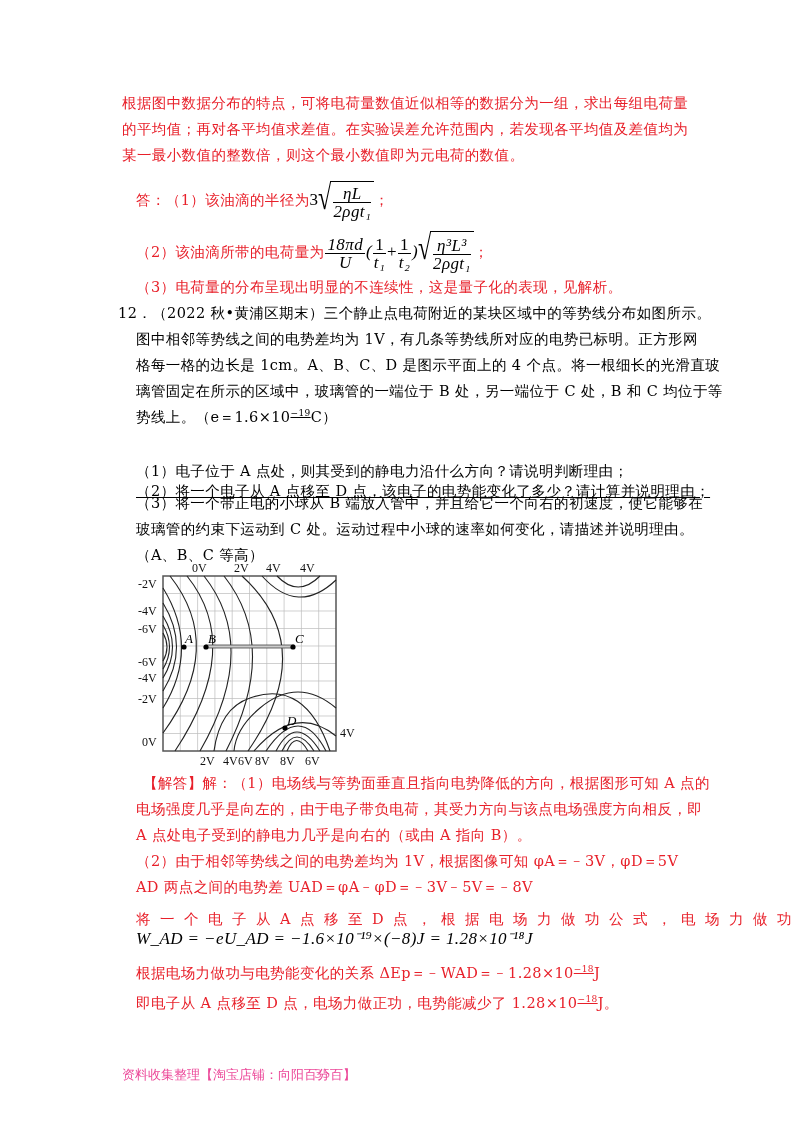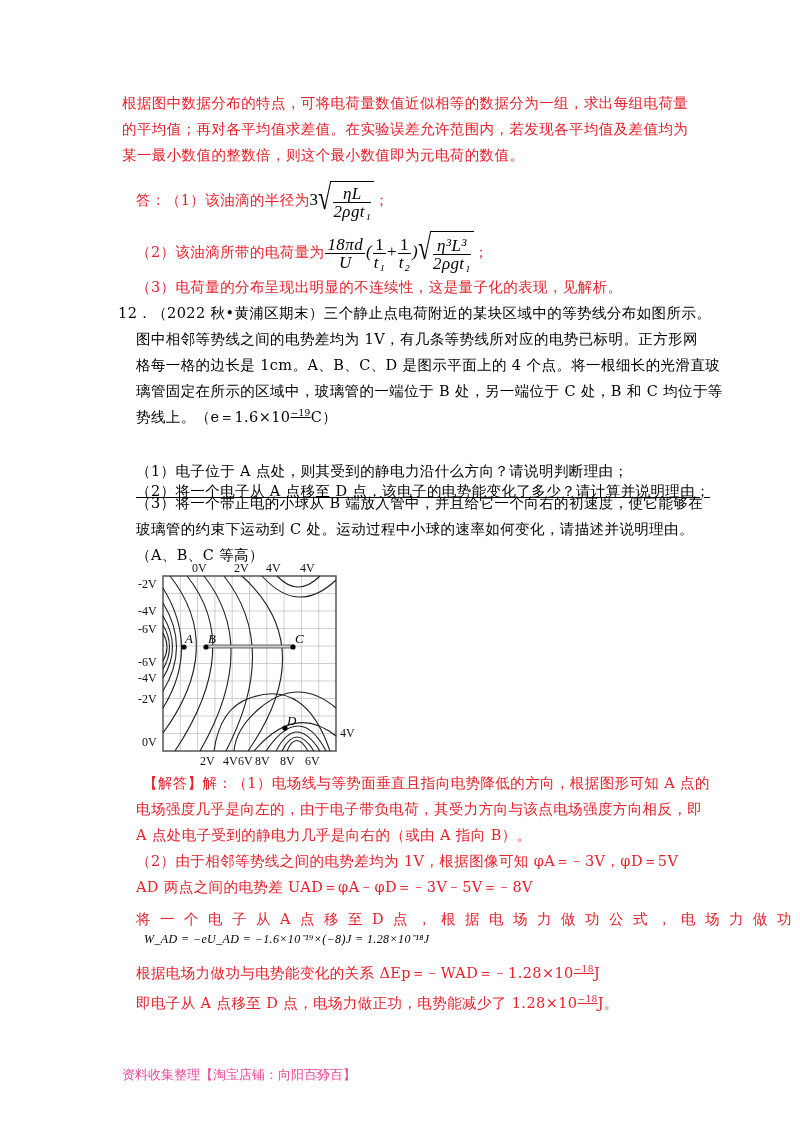--- a/index.html
+++ b/index.html
@@ -135,21 +135,21 @@
 </div>
 
 <div class="line red" style="left:136px;top:773px;margin-left:7px;">
   <span>【解答】</span><span>解：（1）电场线与等势面垂直且指向电势降低的方向，根据图形可知 A 点的</span>
 </div>
 <div class="line red" style="left:136px;top:799px;">电场强度几乎是向左的，由于电子带负电荷，其受力方向与该点电场强度方向相反，即</div>
 <div class="line red" style="left:136px;top:825px;">A 点处电子受到的静电力几乎是向右的（或由 A 指向 B）。</div>
 <div class="line red" style="left:136px;top:851px;">（2）由于相邻等势线之间的电势差均为 1V，根据图像可知 φA＝﹣3V，φD＝5V</div>
 <div class="line red" style="left:136px;top:877px;">AD 两点之间的电势差 UAD＝φA﹣φD＝﹣3V﹣5V＝﹣8V</div>
 <div class="line red spaced" style="left:136px;top:903px;margin-top:6px;">将一个电子从A点移至D点，根据电场力做功公式，电场力做功</div>
-<div class="line formula" style="left:136px;top:929px;font-size:12px;margin-left:8px;">W_AD = −eU_AD = −1.6×10⁻¹⁹×(−8)J = 1.28×10⁻¹⁸J</div>
+<div class="line formula" style="left:136px;top:929px;font-size:17px;">W_AD = −eU_AD = −1.6×10⁻¹⁹×(−8)J = 1.28×10⁻¹⁸J</div>
 <div class="line red" style="left:136px;top:963px;">
   <span>根据电场力做功与电势能变化的关系 ΔEp＝﹣WAD＝﹣1.28×10</span><sup>−18</sup><span>J</span>
 </div>
 <div class="line red" style="left:136px;top:993px;">
   <span>即电子从 A 点移至 D 点，电场力做正功，电势能减少了 1.28×10</span><sup>−18</sup><span>J。</span>
 </div>
 
 <div class="footer">
   <span>资料收集整理【淘宝店铺：向阳百分百】</span>
   <span style="position:absolute;left:192px;top:0;opacity:0.7;">35</span>

